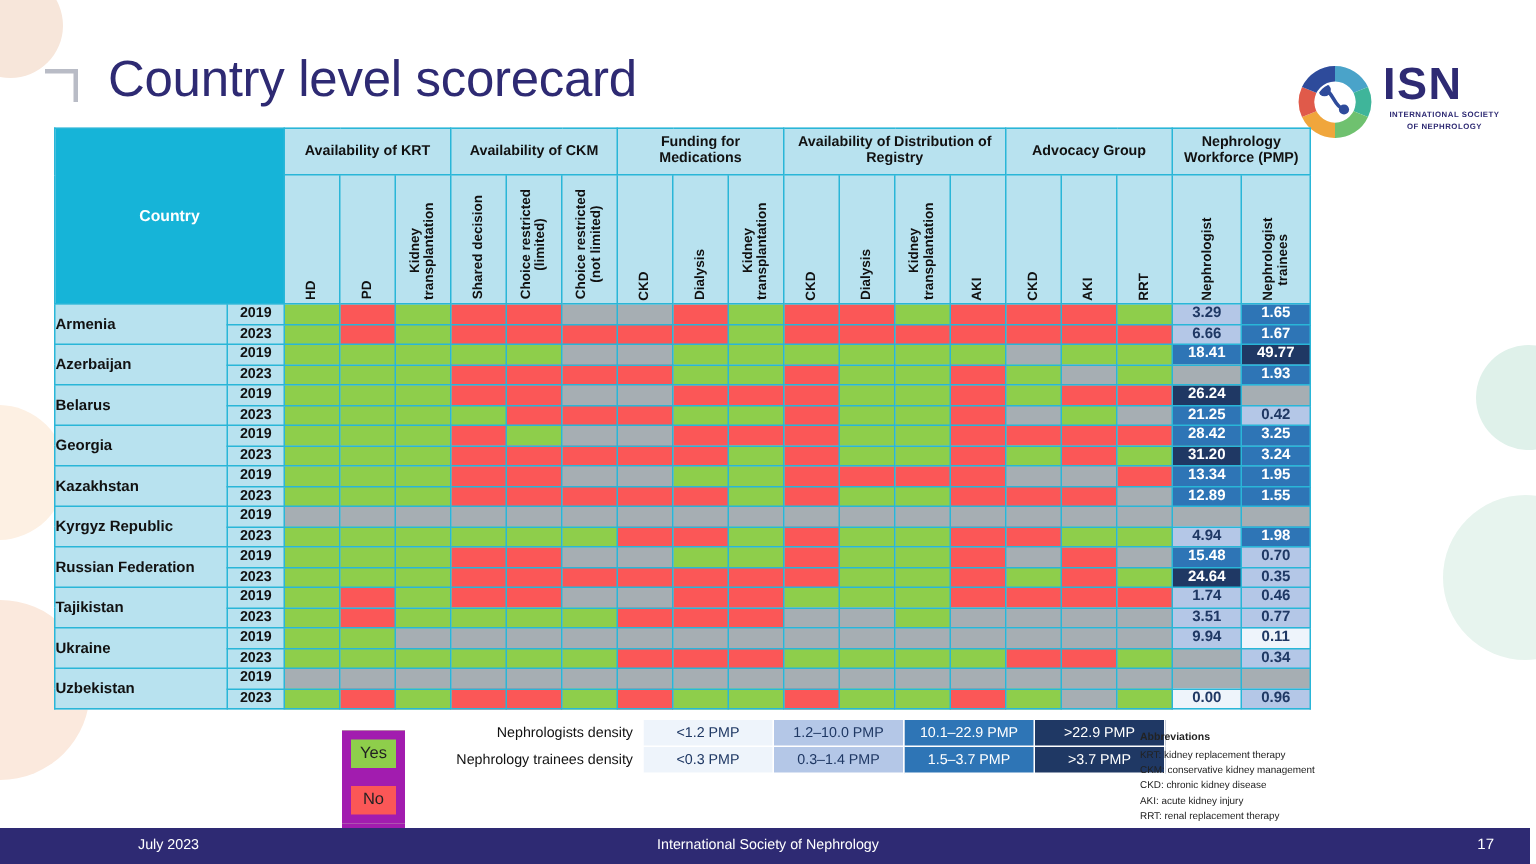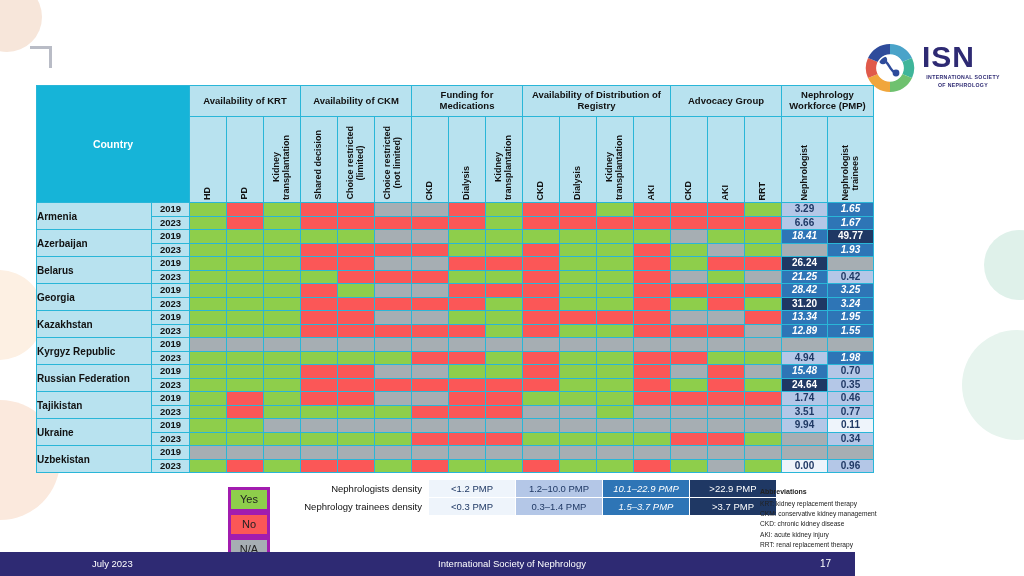--- a/index.html
+++ b/index.html
@@ -95,29 +95,29 @@
   td.yes{background:#8ece4b;}
   td.no{background:#fb5757;}
   td.na{background:#a6aeb3;}
   td.num{
     font-size:10px;font-weight:bold;text-align:center;
     height:12.5px;line-height:12px;
   }
   
   .t0{background:#eef4fb;color:#1f3864;}
   .t1{background:#b4c7e7;color:#1f3864;}
-  .t2{background:#2e75b6;color:#ffffff;font-style:italic;}
+  .t2{background:#2e75b6;color:#ffffff;}
   .t3{background:#1f3864;color:#ffffff;}
   .tna{background:#a6aeb3;color:#a6aeb3;}
 
   
   #legend-key{position:absolute;left:228px;top:487px;width:42px;}
   .key-box{
     height:19px;line-height:19px;text-align:center;
-    font-size:11px;color:#222;border:3px solid #a21caf;
+    font-size:11px;color:#222;border:6px solid #a21caf;
     font-family:"Liberation Sans",sans-serif;
   }
   .key-yes{background:#8ece4b;}
   .key-no{background:#fb5757;}
   .key-na{background:#a6aeb3;}
 
   #legend-table{
     position:absolute;left:290px;top:479px;
     border-collapse:collapse;table-layout:fixed;
     background:#fff;border:1px solid #c8c8c8;
@@ -134,41 +134,42 @@
 
   #abbrev{
     position:absolute;left:760px;top:487px;width:240px;
     font-size:6.6px;color:#222;line-height:1.55;
     font-family:"Liberation Sans",sans-serif;
   }
   #abbrev .ab-title{font-weight:bold;font-size:7px;margin-bottom:1px;}
 
   
   #footer{
-    position:absolute;left:0;bottom:0;width:855px;height:24px;
+    position:absolute;left:0;bottom:0;width:1020px;height:24px;
     background:#2e2a73;color:#fff;
   }
   #footer-date{position:absolute;left:92px;top:6px;font-size:9.5px;}
   #footer-center{position:absolute;left:0;top:6px;width:1024px;text-align:center;font-size:9.5px;}
   #footer-page{position:absolute;right:24px;top:6px;font-size:10px;}
 </style>
 </head>
 <body>
 
 <div class="blob tl"></div>
 <div class="blob lm"></div>
 <div class="blob lb"></div>
 <div class="blob rm"></div>
 <div class="blob rb"></div>
 
 <div id="title-row">
   <div id="title-icon">
     <i class="h"></i>
       <i class="v"></i>
   </div>
+  <div id="page-title">Country level scorecard</div>
 
   <div id="isn-logo">
     <svg id="isn-mark" viewBox="0 0 56 56">
       <path d="M28 4 A24 24 0 0 1 50 18 L40 22 A13 13 0 0 0 28 15 Z" fill="#4aa3c9"></path>
       <path d="M50 18 A24 24 0 0 1 50 38 L40 34 A13 13 0 0 0 40 22 Z" fill="#3fb59a"></path>
       <path d="M50 38 A24 24 0 0 1 28 52 L28 41 A13 13 0 0 0 40 34 Z" fill="#6fc16f"></path>
       <path d="M28 52 A24 24 0 0 1 6 38 L16 34 A13 13 0 0 0 28 41 Z" fill="#f0a63c"></path>
       <path d="M6 38 A24 24 0 0 1 6 18 L16 22 A13 13 0 0 0 16 34 Z" fill="#e05a4a"></path>
       <path d="M6 18 A24 24 0 0 1 28 4 L28 15 A13 13 0 0 0 16 22 Z" fill="#2e4b9b"></path>
       <circle cx="21" cy="20" r="4.2" fill="#2e4b9b"></circle>

